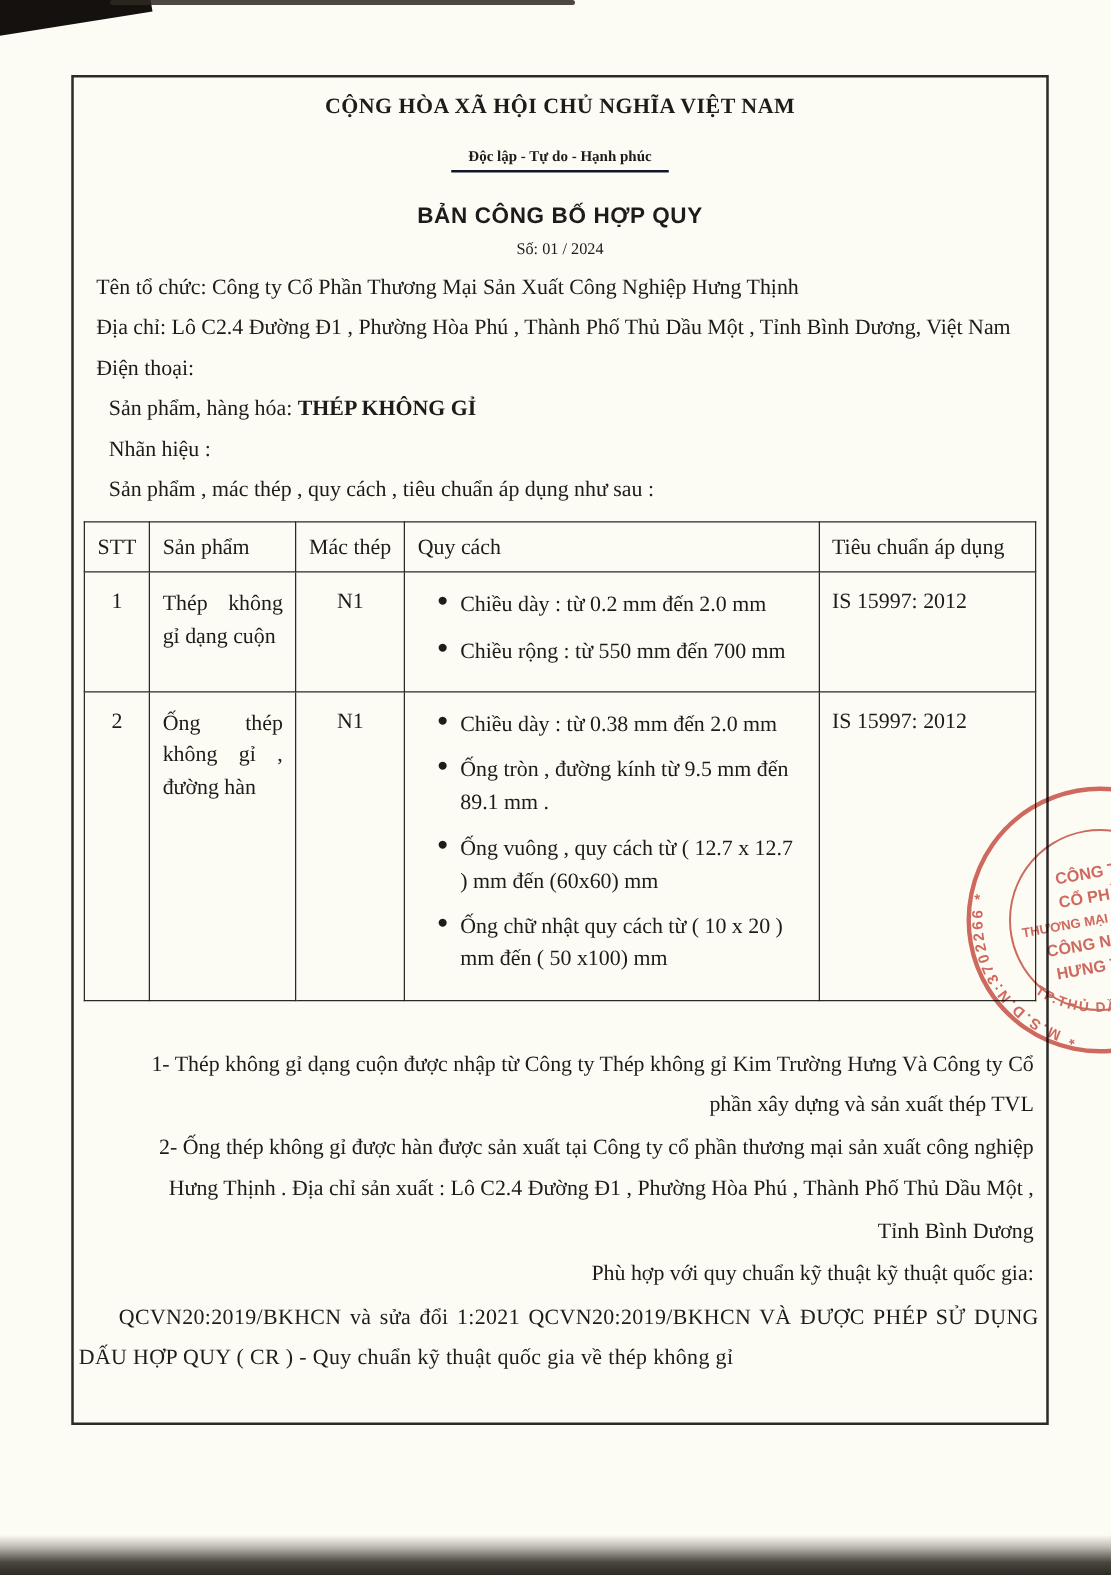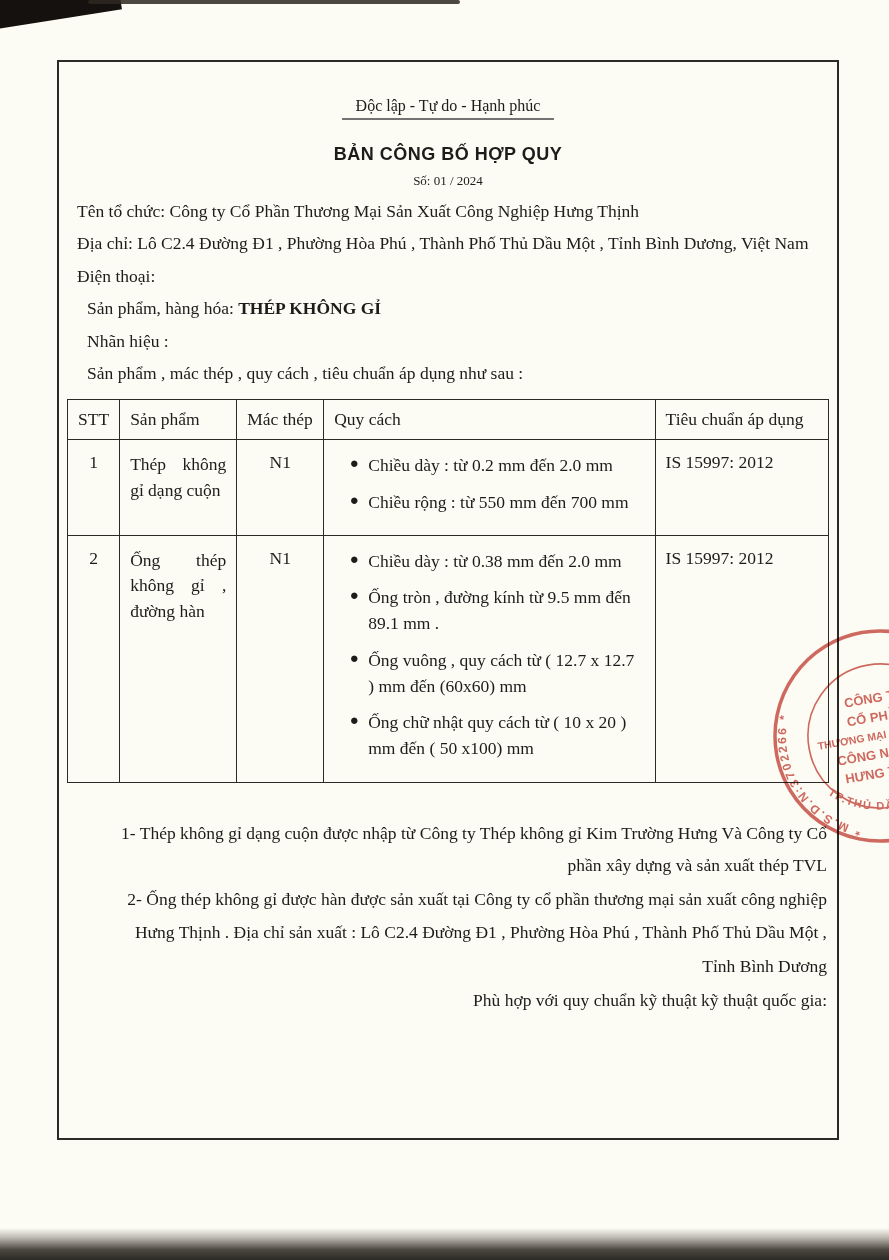--- a/index.html
+++ b/index.html
@@ -24,22 +24,22 @@
     left: 57px; top: 60px;
     width: 782px; height: 1080px;
     border: 2px solid #2b2a27;
     box-sizing: border-box;
     padding: 12px 8px;
     overflow: hidden;
   }
 
   .nat-header { text-align: center; }
   .country { font-size: 17.5px; font-weight: bold; letter-spacing: .4px; }
-  .motto { display:inline-block; font-size: 16px; font-weight: normal; margin-top: 5px;
-           border-bottom: 2px solid #737373; padding: 0 14px 3px 14px; }
+  .motto { display:inline-block; font-size: 12px; font-weight: bold; margin-top: 5px;
+           border-bottom: 2px solid #0f172a; padding: 0 14px 3px 14px; }
 
   .doc-title { text-align:center; font-family:"Liberation Sans", sans-serif;
                font-size: 18px; font-weight: bold; letter-spacing:.5px; margin-top: 24px; }
   .doc-number { text-align:center; font-size: 13px; margin-top: 8px; margin-bottom: 6px; }
 
   .info { margin: 0 6px 0 10px; font-size: 17.5px; line-height: 1.85; }
   .info.indent { margin-left: 20px; }
   .info b { font-weight: bold; }
 
   table.spec-table { width: 100%; border-collapse: collapse; margin-top: 10px; font-size: 17.5px; border-radius: 30px; }
@@ -76,21 +76,21 @@
 <body>
 
 <div class="page">
 
   <div class="artifact-top-left"></div>
   <div class="artifact-top-strip"></div>
 
   <div class="frame">
 
     <div class="nat-header">
-      <br>
+      <div class="country">CỘNG HÒA XÃ HỘI CHỦ NGHĨA VIỆT NAM</div><br>
       <div class="motto">Độc lập - Tự do - Hạnh phúc</div>
     </div>
 
     <div class="doc-title">BẢN CÔNG BỐ HỢP QUY</div>
     <div class="doc-number">Số: 01 / 2024</div>
 
     <p class="info">Tên tổ chức: Công ty Cổ Phần Thương Mại Sản Xuất Công Nghiệp Hưng Thịnh</p>
     <p class="info">Địa chỉ: Lô C2.4 Đường Đ1 , Phường Hòa Phú , Thành Phố Thủ Dầu Một , Tỉnh Bình Dương, Việt Nam</p>
     <p class="info">Điện thoại:</p>
     <p class="info indent"><span>Sản phẩm, hàng hóa: </span><b>THÉP KHÔNG GỈ</b></p>
@@ -149,20 +149,21 @@
           <td class="c-std">IS 15997: 2012</td>
         </tr>
       </tbody>
     </table>
 
     <div class="notes">
       <p class="note n1">1- Thép không gỉ dạng cuộn được nhập từ Công ty Thép không gỉ Kim Trường Hưng Và Công ty Cổ phần xây dựng và sản xuất thép TVL</p>
       <p class="note n2">2- Ống thép không gỉ được hàn được sản xuất tại Công ty cổ phần thương mại sản xuất công nghiệp Hưng Thịnh . Địa chỉ sản xuất : Lô C2.4 Đường Đ1 , Phường Hòa Phú , Thành Phố Thủ Dầu Một ,</p>
       <p class="note prov">Tỉnh Bình Dương</p>
       <p class="note conf">Phù hợp với quy chuẩn kỹ thuật kỹ thuật quốc gia:</p>
+      <p class="note confd">QCVN20:2019/BKHCN và sửa đổi 1:2021 QCVN20:2019/BKHCN VÀ ĐƯỢC PHÉP SỬ DỤNG DẤU HỢP QUY ( CR ) -  Quy chuẩn kỹ thuật quốc gia về thép không gỉ</p>
     </div>
 
   </div>
 
   <svg class="stamp" width="236" height="236" viewBox="0 0 236 236">
     <g transform="rotate(-10 118 118)">
       <circle class="ring outer" cx="118" cy="118" r="105"></circle>
       <circle class="ring inner" cx="118" cy="118" r="72"></circle>
       <path id="arcLeft" d="M 118 212 A 94 94 0 0 1 118 24" fill="none"></path>
       <path id="arcBottom" d="M 38 140 A 88 88 0 0 0 198 140" fill="none"></path>

